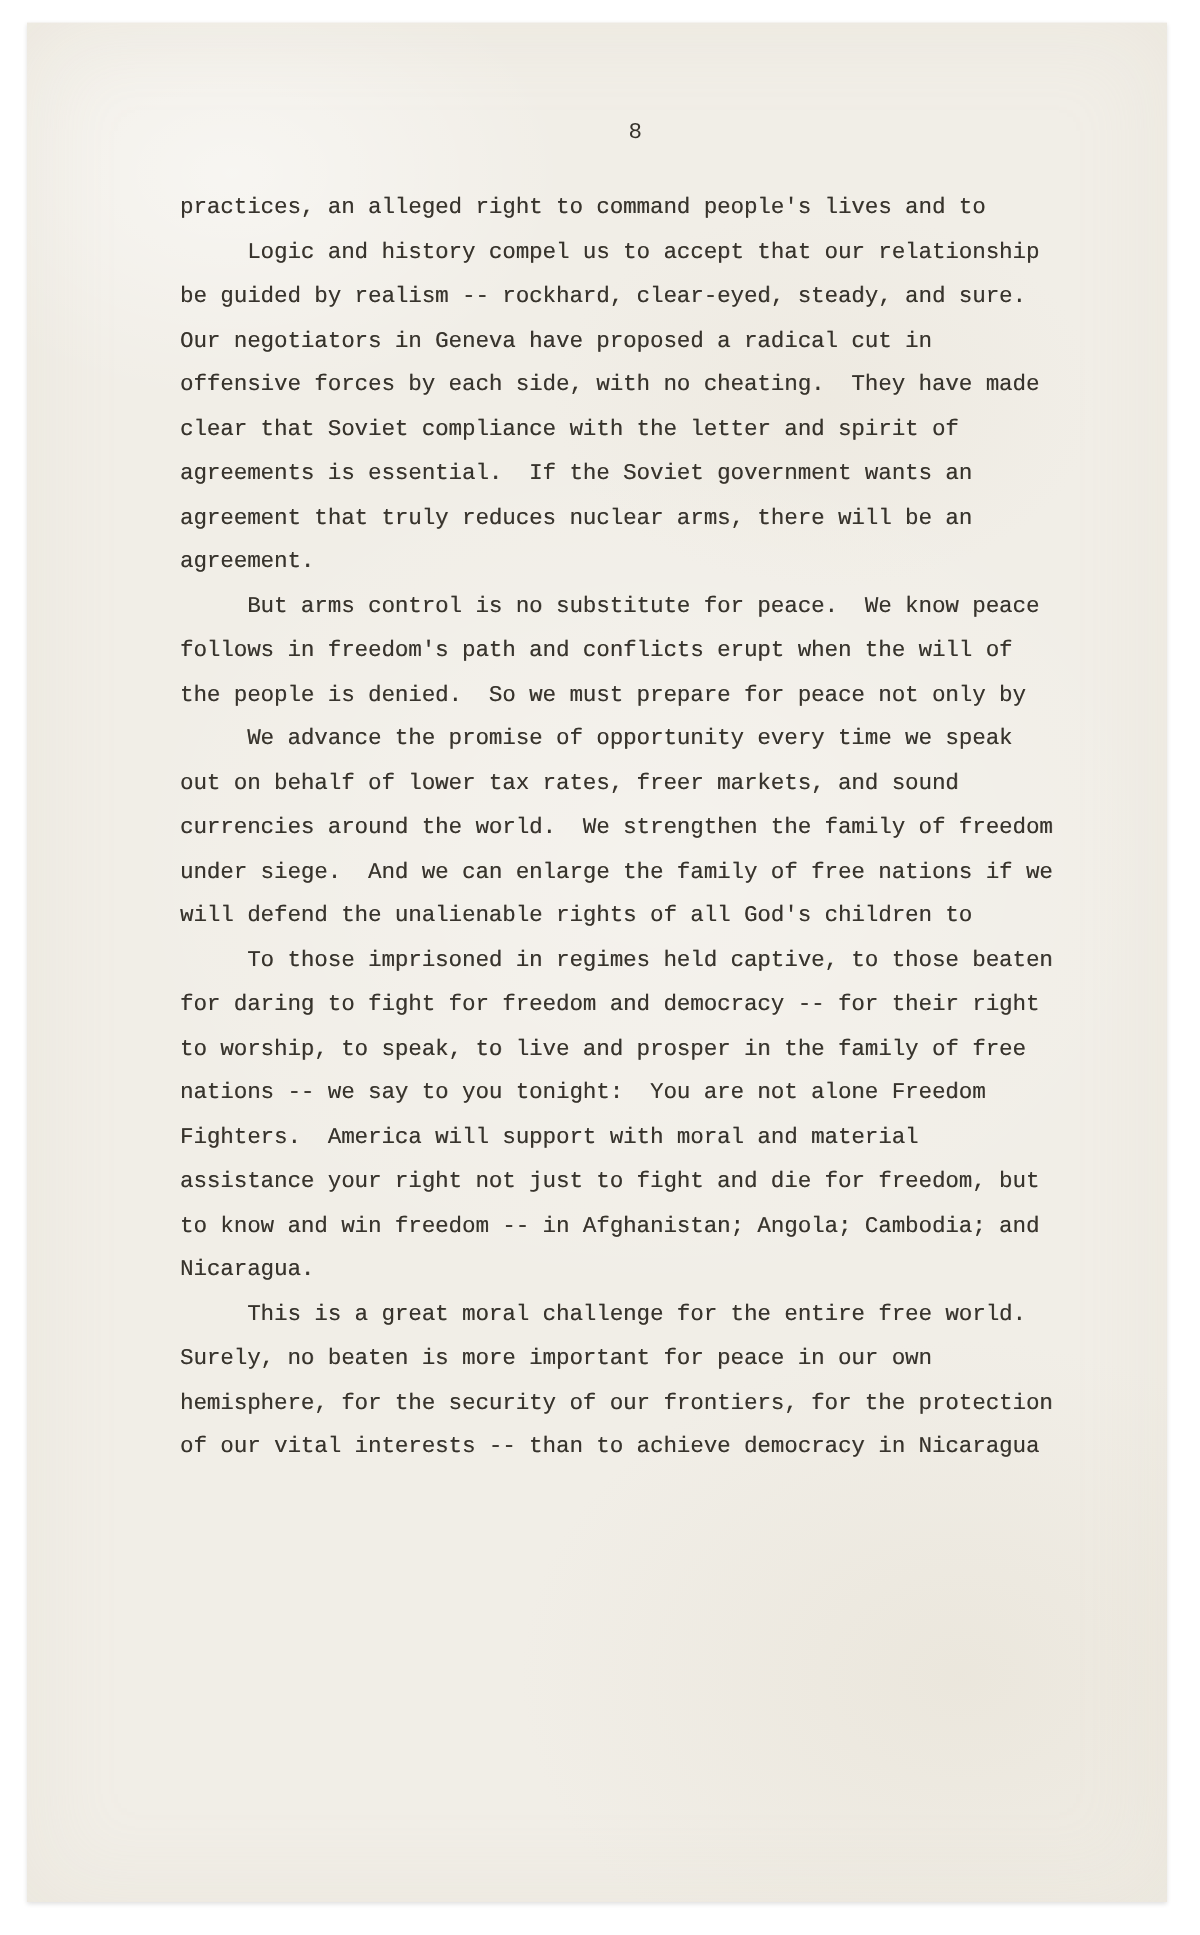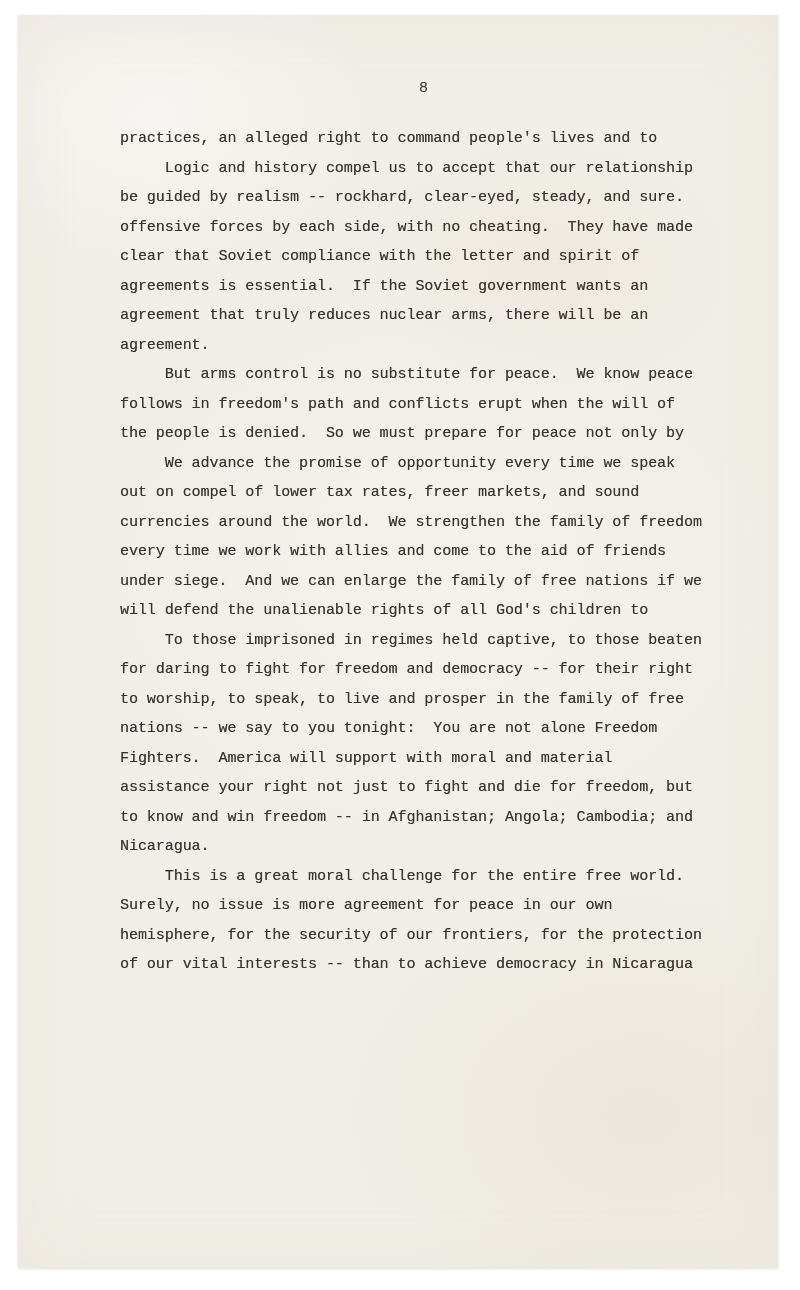--- a/index.html
+++ b/index.html
@@ -57,49 +57,49 @@
 
 <div class="paper">
   <div class="page-number">8</div>
   <div class="text-body">
       <div>
         <div class="line">practices, an alleged right to command people's lives and to</div>
       </div>
       <div>
         <div class="line">     Logic and history compel us to accept that our relationship</div>
         <div class="line">be guided by realism -- rockhard, clear-eyed, steady, and sure.</div>
+        <div class="line">Our negotiators in Geneva have proposed a radical cut in</div>
         <div class="line">offensive forces by each side, with no cheating.  They have made</div>
         <div class="line">clear that Soviet compliance with the letter and spirit of</div>
         <div class="line">agreements is essential.  If the Soviet government wants an</div>
         <div class="line">agreement that truly reduces nuclear arms, there will be an</div>
         <div class="line">agreement.</div>
       </div>
       <div>
         <div class="line">     But arms control is no substitute for peace.  We know peace</div>
         <div class="line">follows in freedom's path and conflicts erupt when the will of</div>
         <div class="line">the people is denied.  So we must prepare for peace not only by</div>
       </div>
       <div>
         <div class="line">     We advance the promise of opportunity every time we speak</div>
-        <div class="line">out on compel of lower tax rates, freer markets, and sound</div>
+        <div class="line">out on behalf of lower tax rates, freer markets, and sound</div>
         <div class="line">currencies around the world.  We strengthen the family of freedom</div>
-        <div class="line">every time we work with allies and come to the aid of friends</div>
         <div class="line">under siege.  And we can enlarge the family of free nations if we</div>
         <div class="line">will defend the unalienable rights of all God's children to</div>
       </div>
       <div>
         <div class="line">     To those imprisoned in regimes held captive, to those beaten</div>
         <div class="line">for daring to fight for freedom and democracy -- for their right</div>
         <div class="line">to worship, to speak, to live and prosper in the family of free</div>
         <div class="line">nations -- we say to you tonight:  You are not alone Freedom</div>
         <div class="line">Fighters.  America will support with moral and material</div>
         <div class="line">assistance your right not just to fight and die for freedom, but</div>
         <div class="line">to know and win freedom -- in Afghanistan; Angola; Cambodia; and</div>
         <div class="line">Nicaragua.</div>
       </div>
       <div>
         <div class="line">     This is a great moral challenge for the entire free world.</div>
-        <div class="line">Surely, no issue is more agreement for peace in our own</div>
+        <div class="line">Surely, no beaten is more important for peace in our own</div>
         <div class="line">hemisphere, for the security of our frontiers, for the protection</div>
         <div class="line">of our vital interests -- than to achieve democracy in Nicaragua</div>
       </div>
     </div>
 </div>
 
 </body></html>

